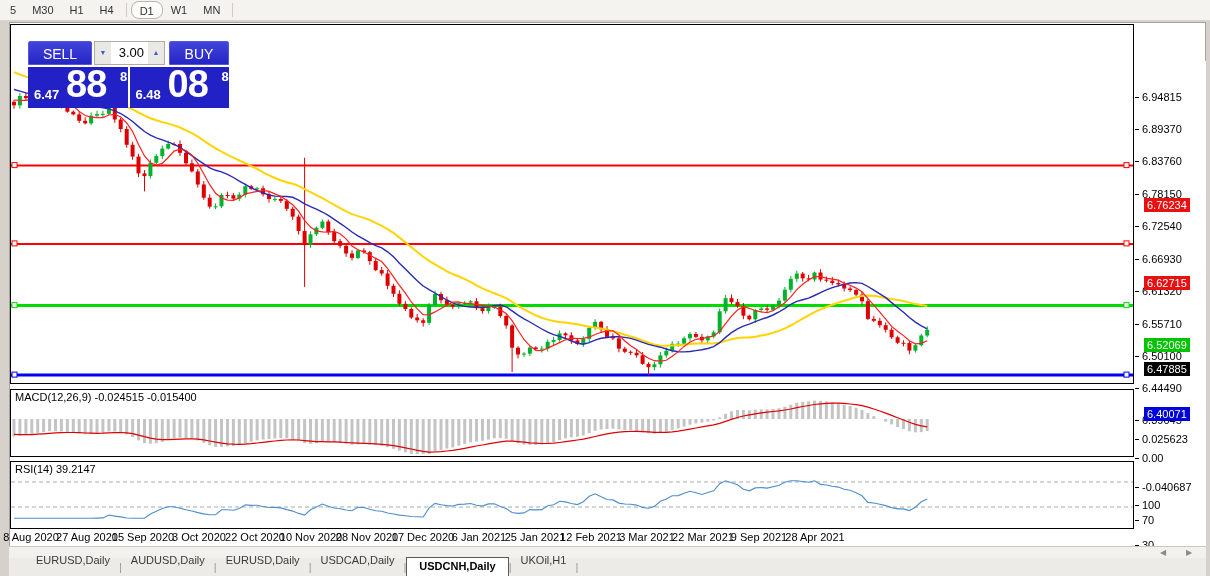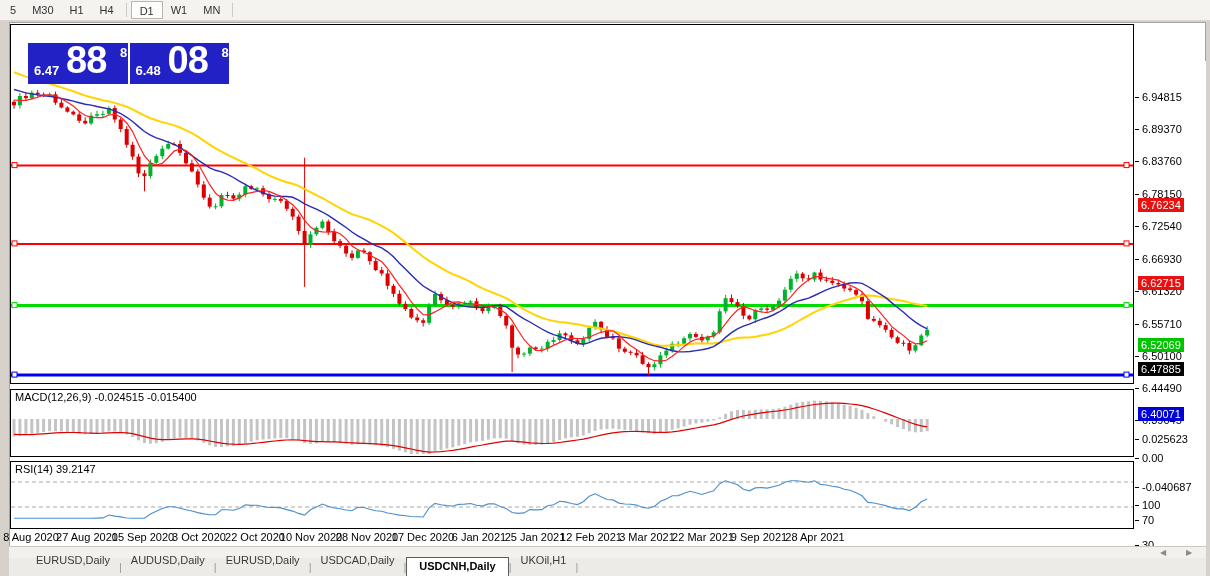--- a/index.html
+++ b/index.html
@@ -4,42 +4,42 @@
 <style>
   * { margin:0; padding:0; box-sizing:border-box; }
   html,body { width:1210px; height:576px; overflow:hidden; }
   body { font-family:"Liberation Sans", sans-serif; background:#D6D2CB; position:relative; }
   .screen { position:absolute; left:0; top:0; width:1210px; height:576px; }
 
   
   .toolbar { position:absolute; left:0; top:0; width:1210px; height:21px; background:#F4F3F0;
              border-bottom:1px solid #D9D6D0; display:flex; align-items:center; padding-left:2px; }
   .tf-btn { font-size:11px; color:#333; padding:2px 8px; height:18px; line-height:14px; cursor:default; }
-  .tf-btn.active { background:#FDFDFC; border:1px solid #B9B5AE; border-radius:0; }
+  .tf-btn.active { background:#FDFDFC; border:1px solid #B9B5AE; border-radius:8px; }
   .tf-sep { width:1px; height:14px; background:#CFCBC4; margin:0 4px; }
 
   
   .workspace { position:absolute; left:9px; top:22px; width:1197px; height:537px; background:#FFFFFF; border:1px solid #A8A49D; }
 
   .panel { position:absolute; background:#fff; border:1px solid #000; overflow:hidden; }
   #main-panel { left:10px; top:24px;  width:1124px; height:360px; }
   #macd-panel { left:10px; top:389px; width:1124px; height:68px; }
   #rsi-panel  { left:10px; top:461px; width:1124px; height:68px; }
 
   .panel-label { position:absolute; left:5px; top:2px; font-size:11px; color:#000; z-index:4; white-space:nowrap; }
 
   .chart-title { position:absolute; left:14px; top:26px; z-index:5; font-size:12px; color:#000; white-space:nowrap; }
   .chart-title .arr { font-size:9px; margin-right:6px; }
   .chart-title b { font-weight:normal; }
 
   
   .axis-col { position:absolute; left:1135px; top:22px; width:71px; height:524px; background:#fff; font-size:11px; color:#000;margin-top:39px; }
   .tick { position:absolute; left:0; width:4px; height:1px; background:#000; }
   .axis-lab { position:absolute; left:7px; transform:translateY(-50%); white-space:nowrap; }
-  .badge { position:absolute; left:3px; transform:translateY(-50%); color:#fff; padding:0 3px; height:14px;
+  .badge { position:absolute; left:9px; transform:translateY(-50%); color:#fff; padding:0 3px; height:14px;
            line-height:14px; white-space:nowrap; z-index:3; }
 
   
   .trade-panel { position:absolute; left:28px; top:41px; width:201px; height:67px; z-index:6; }
   .tp-row1 { display:flex; height:24px; }
   .tp-btn { background:linear-gradient(#4343DC,#2525C4); color:#fff; font-size:14px; text-align:center;
             line-height:24px; border:1px solid #5555E0; border-radius:2px 2px 0 0; cursor:pointer; }
   .tp-sell { width:64px; } .tp-buy { width:60px; margin-left:2px; }
   .tp-spin { flex:1; display:flex; margin:0 2px; border:1px solid #AFACA6; background:#fff; }
   .tp-spin-btn { width:16px; background:#EAE8E4; color:#3A5BD6; font-size:7px; line-height:22px; text-align:center; cursor:pointer; }
@@ -412,20 +412,29 @@
         <rect x="908.3" y="310.5" width="4" height="9.699999999999989" fill="#00B22D"></rect>
         <line x1="916.2" y1="301.2" x2="916.2" y2="312.3" stroke="#00B22D" stroke-width="1"></line>
         <rect x="914.2" y="304.8" width="4" height="5.699999999999989" fill="#00B22D"></rect>
         <polyline points="3.0,47.3 8.9,49.5 14.9,51.6 20.8,53.5 26.7,55.3 32.6,57.0 38.6,58.6 44.5,60.5 50.4,62.4 56.4,64.4 62.3,66.3 68.2,68.5 74.2,70.6 80.1,72.3 86.0,73.8 91.9,75.3 97.9,76.4 103.8,77.9 109.7,79.6 115.7,81.8 121.6,84.4 127.5,87.5 133.5,90.7 139.4,93.2 145.3,95.3 151.3,97.1 157.2,98.6 163.1,100.4 169.0,102.5 175.0,105.3 180.9,108.2 186.8,111.7 192.8,115.6 198.7,119.6 204.6,123.4 210.5,126.6 216.5,129.8 222.4,132.7 228.3,135.5 234.3,138.2 240.2,141.1 246.1,143.9 252.1,147.3 258.0,150.3 263.9,153.0 269.8,155.2 275.8,157.2 281.7,158.8 287.6,160.9 293.6,164.1 299.5,167.1 305.4,170.2 311.4,173.1 317.3,176.5 323.2,179.9 329.1,183.1 335.1,186.3 341.0,189.1 346.9,191.1 352.9,192.9 358.8,195.0 364.7,197.9 370.7,200.9 376.6,204.2 382.5,208.0 388.4,212.6 394.4,217.2 400.3,222.2 406.2,227.0 412.2,231.8 418.1,235.8 424.0,239.4 430.0,242.9 435.9,246.3 441.8,249.2 447.8,251.5 453.7,254.1 459.6,256.9 465.5,260.3 471.5,263.3 477.4,265.8 483.3,268.2 489.3,270.6 495.2,273.2 501.1,276.9 507.0,280.9 513.0,284.4 518.9,287.4 524.8,290.3 530.8,292.7 536.7,294.6 542.6,296.0 548.6,296.9 554.5,297.6 560.4,298.4 566.4,299.2 572.3,300.5 578.2,301.8 584.1,302.6 590.1,303.6 596.0,304.7 601.9,306.1 607.9,307.8 613.8,309.8 619.7,311.5 625.6,313.2 631.6,315.4 637.5,317.7 643.4,319.6 649.4,320.7 655.3,320.8 661.2,320.4 667.2,320.0 673.1,319.7 679.0,319.1 684.9,318.6 690.9,318.6 696.8,318.4 702.7,318.4 708.7,317.5 714.6,315.9 720.5,314.2 726.5,313.0 732.4,312.5 738.3,312.4 744.3,311.7 750.2,310.6 756.1,309.5 762.0,307.8 768.0,305.9 773.9,303.4 779.8,300.5 785.8,297.0 791.7,293.6 797.6,290.3 803.5,287.1 809.5,284.4 815.4,282.0 821.3,279.7 827.3,277.6 833.2,275.8 839.1,274.0 845.1,272.3 851.0,270.9 856.9,270.4 862.8,270.8 868.8,271.8 874.7,272.9 880.6,274.1 886.6,275.1 892.5,276.0 898.4,277.6 904.4,279.0 910.3,280.0 916.2,280.9" fill="none" stroke="#FFD400" stroke-width="2"></polyline>
         <polyline points="3.0,64.5 8.9,66.2 14.9,67.9 20.8,68.9 26.7,69.9 32.6,70.7 38.6,71.3 44.5,72.3 50.4,73.5 56.4,74.8 62.3,76.1 68.2,77.7 74.2,79.3 80.1,80.1 86.0,81.5 91.9,82.7 97.9,83.9 103.8,85.8 109.7,88.5 115.7,92.3 121.6,96.5 127.5,101.6 133.5,106.5 139.4,110.2 145.3,112.9 151.3,114.9 157.2,117.1 163.1,119.4 169.0,122.4 175.0,126.6 180.9,130.6 186.8,134.9 192.8,138.9 198.7,142.8 204.6,145.3 210.5,146.8 216.5,149.3 222.4,152.5 228.3,156.1 234.3,159.3 240.2,162.8 246.1,165.5 252.1,167.9 258.0,170.0 263.9,171.1 269.8,171.4 275.8,171.5 281.7,172.3 287.6,175.1 293.6,178.9 299.5,181.7 305.4,184.2 311.4,187.0 317.3,190.3 323.2,194.3 329.1,198.3 335.1,202.5 341.0,207.0 346.9,210.8 352.9,214.2 358.8,217.6 364.7,220.6 370.7,222.8 376.6,226.8 382.5,231.8 388.4,238.2 394.4,244.1 400.3,250.0 406.2,255.7 412.2,261.0 418.1,264.6 424.0,268.0 430.0,271.7 435.9,275.0 441.8,277.9 447.8,280.2 453.7,281.4 459.6,282.0 465.5,282.4 471.5,282.5 477.4,281.7 483.3,280.7 489.3,280.2 495.2,281.8 501.1,285.9 507.0,290.1 513.0,293.8 518.9,297.0 524.8,300.5 530.8,304.0 536.7,307.1 542.6,309.6 548.6,311.3 554.5,313.5 560.4,316.0 566.4,318.2 572.3,319.2 578.2,317.7 584.1,315.2 590.1,313.3 596.0,312.5 601.9,311.7 607.9,311.7 613.8,312.4 619.7,313.4 625.6,315.1 631.6,317.3 637.5,319.4 643.4,320.9 649.4,322.2 655.3,324.0 661.2,325.7 667.2,326.8 673.1,326.9 679.0,326.5 684.9,325.6 690.9,324.7 696.8,323.5 702.7,321.7 708.7,317.7 714.6,312.4 720.5,307.6 726.5,303.8 732.4,301.1 738.3,299.2 744.3,296.6 750.2,294.3 756.1,292.5 762.0,290.0 768.0,287.0 773.9,283.4 779.8,279.3 785.8,276.4 791.7,274.8 797.6,273.1 803.5,270.5 809.5,267.7 815.4,264.8 821.3,262.7 827.3,260.8 833.2,259.2 839.1,258.0 845.1,257.6 851.0,258.4 856.9,261.5 862.8,265.2 868.8,268.8 874.7,272.6 880.6,277.6 886.6,282.5 892.5,287.3 898.4,292.5 904.4,297.1 910.3,300.8 916.2,303.8" fill="none" stroke="#2A2AB4" stroke-width="1.4"></polyline>
         <polyline points="3.0,75.0 8.9,75.3 14.9,75.4 20.8,73.9 26.7,72.3 32.6,70.2 38.6,69.9 44.5,70.8 50.4,73.8 56.4,77.2 62.3,81.1 68.2,86.4 74.2,90.5 80.1,92.2 86.0,92.7 91.9,92.6 97.9,90.0 103.8,89.3 109.7,91.9 115.7,98.0 121.6,106.6 127.5,119.6 133.5,131.0 139.4,137.7 145.3,140.0 151.3,138.4 157.2,132.5 163.1,126.1 169.0,124.1 175.0,125.5 180.9,130.1 186.8,138.2 192.8,149.0 198.7,159.7 204.6,168.3 210.5,173.0 216.5,175.1 222.4,175.3 228.3,172.9 234.3,168.9 240.2,167.7 246.1,166.3 252.1,165.5 258.0,166.4 263.9,168.9 269.8,171.3 275.8,175.4 281.7,179.8 287.6,186.2 293.6,195.4 299.5,202.1 305.4,205.9 311.4,206.9 317.3,207.1 323.2,206.4 329.1,208.7 335.1,213.8 341.0,221.1 346.9,224.8 352.9,227.0 358.8,230.0 364.7,233.4 370.7,236.5 376.6,243.5 382.5,251.9 388.4,260.4 394.4,268.2 400.3,277.0 406.2,283.9 412.2,289.7 418.1,289.9 424.0,286.9 430.0,283.5 435.9,280.4 441.8,277.2 447.8,276.8 453.7,278.5 459.6,278.7 465.5,279.4 471.5,280.3 477.4,281.1 483.3,282.0 489.3,284.9 495.2,288.4 501.1,295.7 507.0,305.2 513.0,314.5 518.9,320.8 524.8,325.5 530.8,325.7 536.7,323.1 542.6,320.4 548.6,317.6 554.5,314.8 560.4,313.2 566.4,313.6 572.3,313.4 578.2,312.2 584.1,309.5 590.1,307.3 596.0,305.9 601.9,305.8 607.9,310.0 613.8,316.0 619.7,320.7 625.6,324.4 631.6,329.5 637.5,333.2 643.4,335.7 649.4,336.2 655.3,335.3 661.2,331.3 667.2,326.6 673.1,321.4 679.0,317.1 684.9,314.3 690.9,313.6 696.8,312.2 702.7,311.0 708.7,306.4 714.6,298.7 720.5,291.1 726.5,285.0 732.4,281.7 738.3,283.3 744.3,285.7 750.2,286.9 756.1,287.7 762.0,285.6 768.0,281.8 773.9,277.8 779.8,271.9 785.8,264.6 791.7,259.2 797.6,255.0 803.5,251.5 809.5,251.7 815.4,253.1 821.3,254.1 827.3,255.1 833.2,258.2 839.1,260.3 845.1,263.1 851.0,266.8 856.9,273.6 862.8,280.1 868.8,287.1 874.7,294.2 880.6,301.4 886.6,306.2 892.5,310.6 898.4,315.7 904.4,318.8 910.3,318.4 916.2,315.8" fill="none" stroke="#FF2020" stroke-width="1.2"></polyline>
       </svg>
     </div>
 
   <div class="trade-panel">
+    <div class="tp-row1">
+      <div class="tp-btn tp-sell">SELL</div>
+      <div class="tp-spin">
+        <div class="tp-spin-btn">▼</div>
+        <div class="tp-vol">3.00</div>
+        <div class="tp-spin-btn">▲</div>
+      </div>
+      <div class="tp-btn tp-buy">BUY</div>
+    </div>
     <div class="tp-row2">
       <div class="tp-quote left">
         <span class="tp-small">6.47</span>
         <span class="tp-big">88</span>
         <span class="tp-sup">8</span>
       </div>
       <div class="tp-quote">
         <span class="tp-small">6.48</span>
         <span class="tp-big">08</span>
         <span class="tp-sup">8</span>

